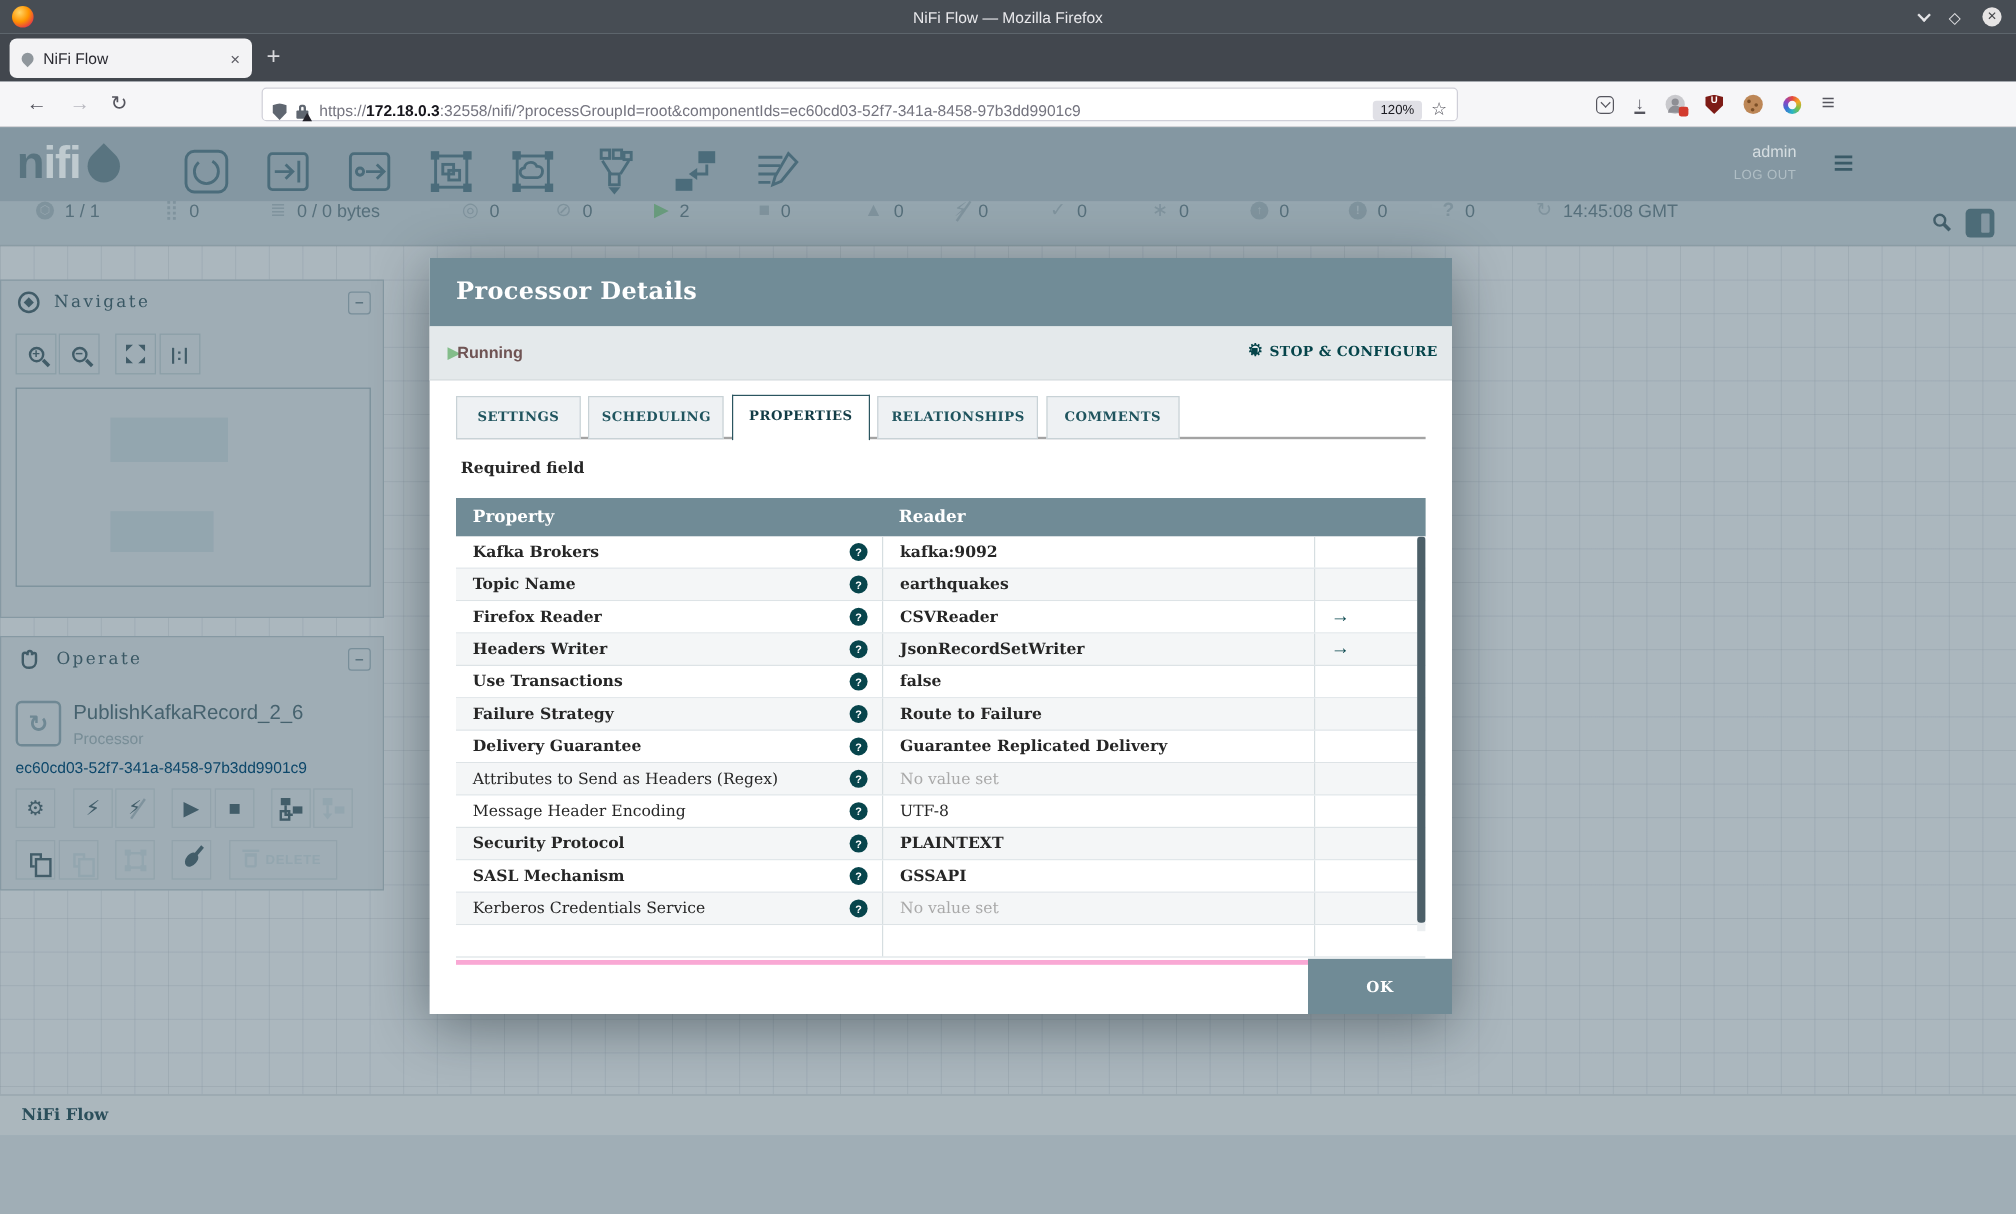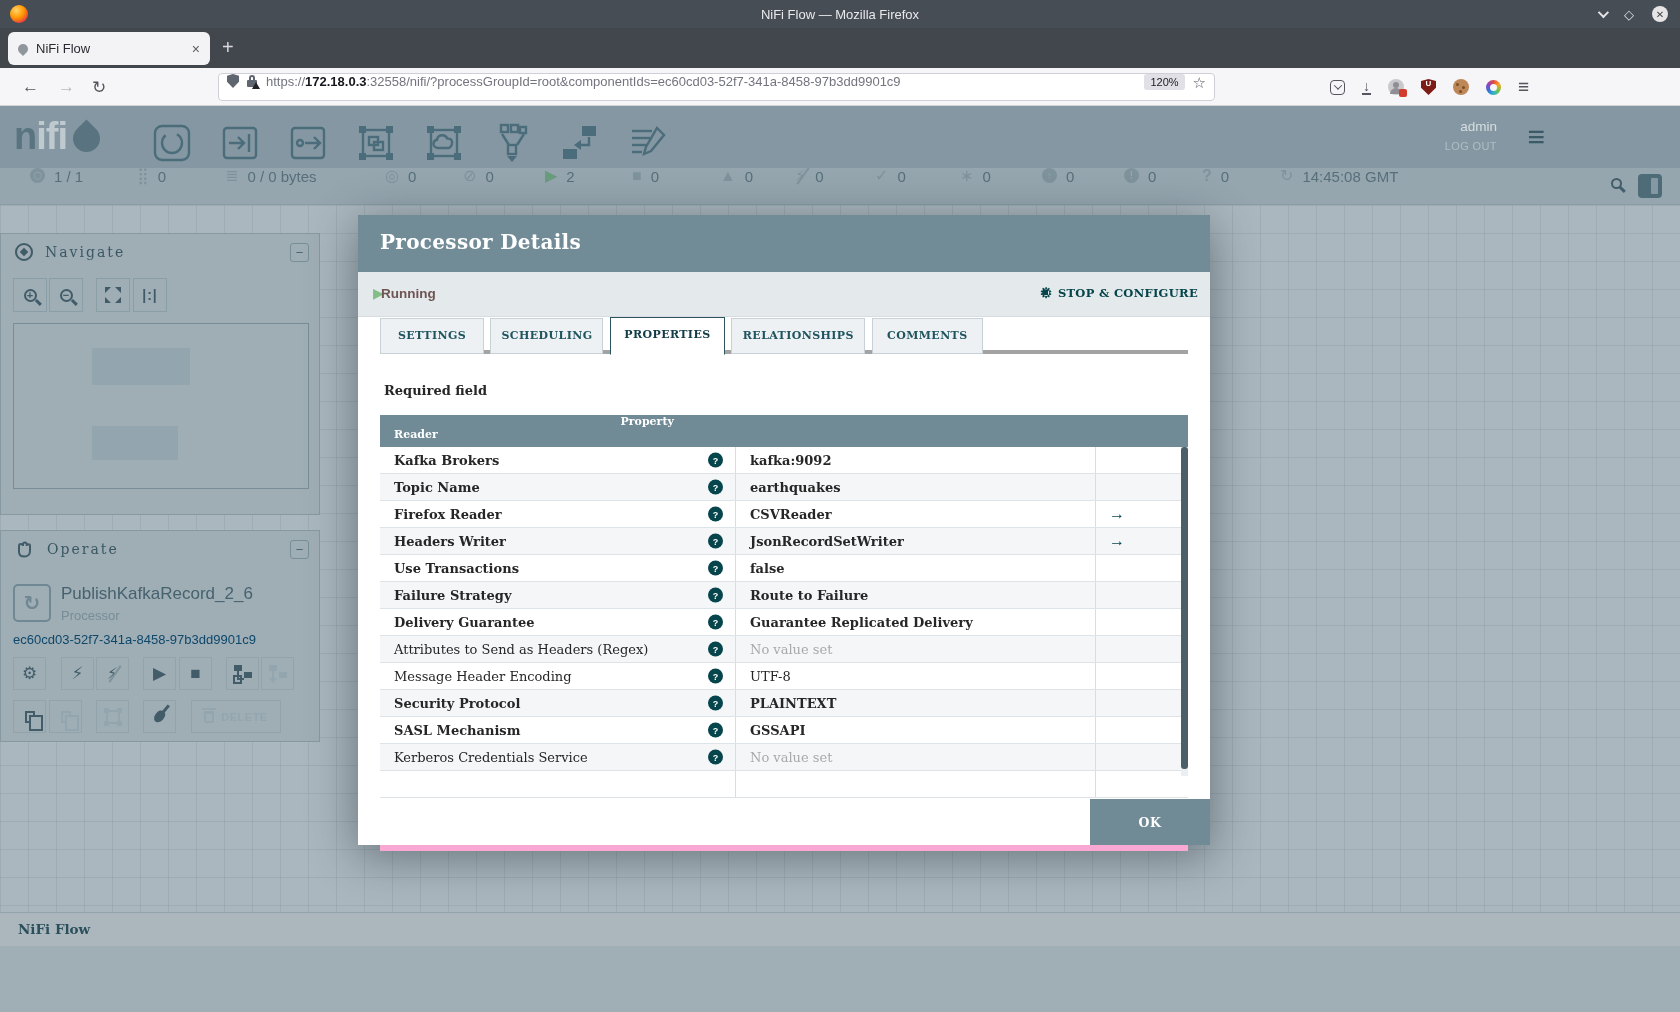--- a/index.html
+++ b/index.html
@@ -24,21 +24,21 @@
     display:flex; align-items:center; padding:0 10px; gap:8px; }
   .favicon-drop { width:10px; height:10px; background:#8f969c; border-radius:0 50% 50% 50%; transform:rotate(225deg); flex:0 0 auto; }
   .tab-title { font-size:13px; color:#2a2a31; flex:1; }
   .tab-close { color:#5c5c64; font-size:14px; }
   .newtab { position:absolute; left:222px; top:8px; color:#d9d9dd; font-size:20px; font-weight:300; }
 
   .navbar { position:absolute; left:0; top:68px; width:1680px; height:38px; background:#f6f6f8; border-bottom:1px solid #d4d4d8; }
   .nav-ic { position:absolute; top:9px; font-size:17px; color:#55555e; }
   .nav-ic.disabled { color:#b8b8c0; }
   .urlbar { position:absolute; left:218px; top:5px; width:997px; height:28px; background:#ffffff;
-    border:1px solid #cfcfd8; border-radius:4px; display:flex; align-items:flex-start; padding:0 8px; gap:8px; }
+    border:1px solid #cfcfd8; border-radius:4px; display:flex; align-items:flex-end; padding:0 8px; gap:8px; }
   .shield { width:12px; height:14px; background:#5f6670;
     clip-path:polygon(50% 0,100% 12%,100% 55%,50% 100%,0 55%,0 12%); flex:0 0 auto; }
   .lockwrap { position:relative; width:11px; height:14px; flex:0 0 auto; }
   .lock-body { position:absolute; left:0; bottom:1px; width:10px; height:7px; background:#5f6670; border-radius:1px; }
   .lock-arc { position:absolute; left:2px; top:1px; width:6px; height:6px; border:2px solid #5f6670; border-bottom:none; border-radius:4px 4px 0 0; }
   .lock-warn { position:absolute; right:-2px; bottom:-1px; width:0; height:0;
     border-left:4px solid transparent; border-right:4px solid transparent; border-bottom:7px solid #23222a; }
   .url { font-size:13px; color:#74747f; white-space:nowrap; overflow:hidden; flex:1; }
   .url b { color:#17161d; font-weight:bold; }
   .zoom-pill { background:#e0e0e6; border-radius:3px; font-size:11px; color:#1b1b21; padding:2px 6px; flex:0 0 auto; }
@@ -154,30 +154,30 @@
     box-shadow:0 10px 45px rgba(10,25,32,.45); }
   .m-header { position:absolute; left:0; top:0; width:852px; height:57px; background:#718c97; }
   .m-title { position:absolute; left:22px; top:15px; font-family:"DejaVu Serif",serif; font-weight:bold; font-size:20px; color:#fff; letter-spacing:.3px; }
   .m-status { position:absolute; left:0; top:57px; width:852px; height:45px; background:#e4e9eb; border-bottom:1px solid #d6dcdf; }
   .run-play { position:absolute; left:15px; top:13px; font-size:14px; color:#83bd8a; }
   .run-text { position:absolute; left:23px; top:14px; font-size:13.5px; font-weight:bold; color:#6f5454; }
   .m-action { position:absolute; right:12px; top:13px; display:flex; align-items:center; gap:5px; }
   .gearstop { position:relative; font-size:15px; color:#05444a; line-height:1; }
   .gearstop::after { content:''; position:absolute; left:4px; top:5px; width:5px; height:5px; background:#05444a; }
   .m-action-label { font-family:"DejaVu Serif",serif; font-size:11.5px; font-weight:bold; color:#05444a; letter-spacing:.3px; }
-  .m-tabs { position:absolute; left:22px; top:102px; width:808px; height:37px; border-bottom:4px solid #a3a3a3; }
+  .m-tabs { position:absolute; left:22px; top:114px; width:808px; height:37px; border-bottom:2px solid #a3a3a3; }
   .mtab { position:relative; display:inline-block; height:36px; margin-right:2px; background:#eef1f3; border:1px solid #c8d2d6;
     font-family:"DejaVu Serif",serif; font-size:11px; font-weight:bold; color:#1f545e; letter-spacing:.4px;
     text-align:center; line-height:34px; vertical-align:bottom; }
   .mtab.active { background:#fff; border:1px solid #2b5560; border-bottom:1px solid #fff; height:38px; margin-bottom:-1px; z-index:3; color:#123c46; }
   .t0{width:104px;} .t1{width:113px;} .t2{width:115px;} .t3{width:134px;} .t4{width:111px;}
   .req-label { position:absolute; left:26px; top:168px; font-family:"DejaVu Serif",serif; font-size:13px; font-weight:bold; color:#262626; }
   .ptable { position:absolute; left:22px; top:200px; width:808px; }
-  .thead { display:flex; height:32px; background:#708b96; color:#fff; font-family:"DejaVu Serif",serif; font-size:11px; font-weight:bold; align-items:center;flex-direction:column; }
-  .tbody { position:relative; height:404px; overflow:hidden; border-bottom:6px solid #f9a8d4; }
+  .thead { display:flex; height:32px; background:#708b96; color:#fff; font-family:"DejaVu Serif",serif; font-size:14px; font-weight:bold; align-items:center; }
+  .tbody { position:relative; height:357px; overflow:hidden; border-bottom:4px solid #f9a8d4; }
   .trow { display:flex; height:27px; align-items:center; border-bottom:1px solid #dde3e6; background:#fff; }
   .trow:nth-child(even) { background:#f4f6f7; }
   .c1 { position:relative; width:355px; padding-left:14px; padding-right:34px; }
   .c2 { width:360px; border-left:1px solid #d6dee1; padding-left:14px; align-self:stretch; display:flex; align-items:center; }
   .c3 { flex:1; border-left:1px solid #d6dee1; align-self:stretch; display:flex; align-items:center; padding-left:13px; }
   .pname, .pval { font-family:"DejaVu Serif",serif; font-size:13px; color:#262626; font-weight:normal; }
   .trow.req .pname, .trow.req .pval { font-weight:bold; }
   .trow.empty .pval { color:#a9a9a9; font-weight:normal; }
   .help { position:absolute; right:12px; top:50%; transform:translateY(-50%); width:15px; height:15px; border-radius:50%;
     background:#07454c; color:#fff; font-size:9px; font-weight:bold; display:flex; align-items:center; justify-content:center;

